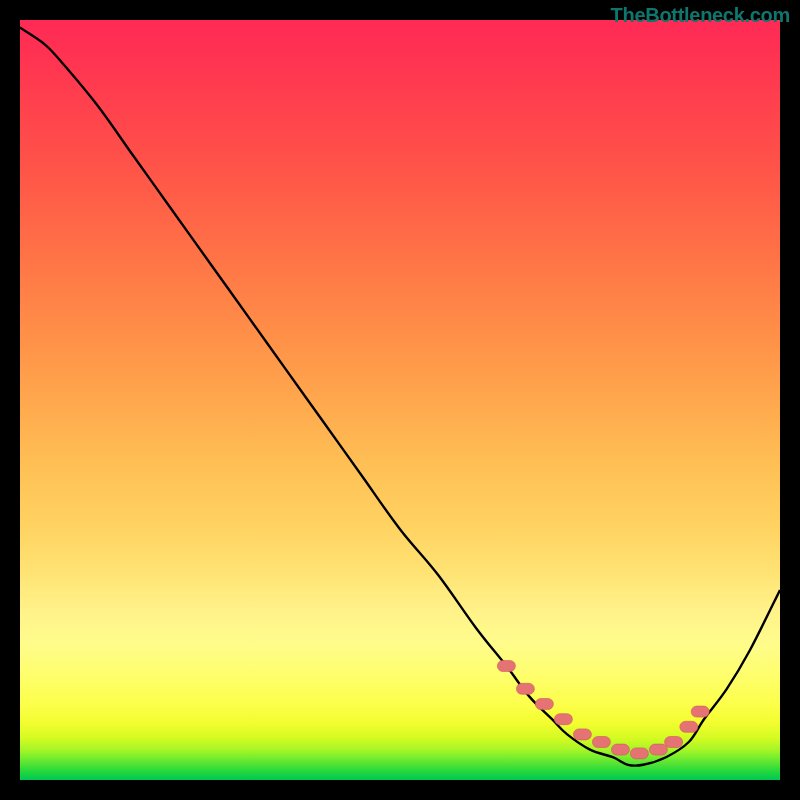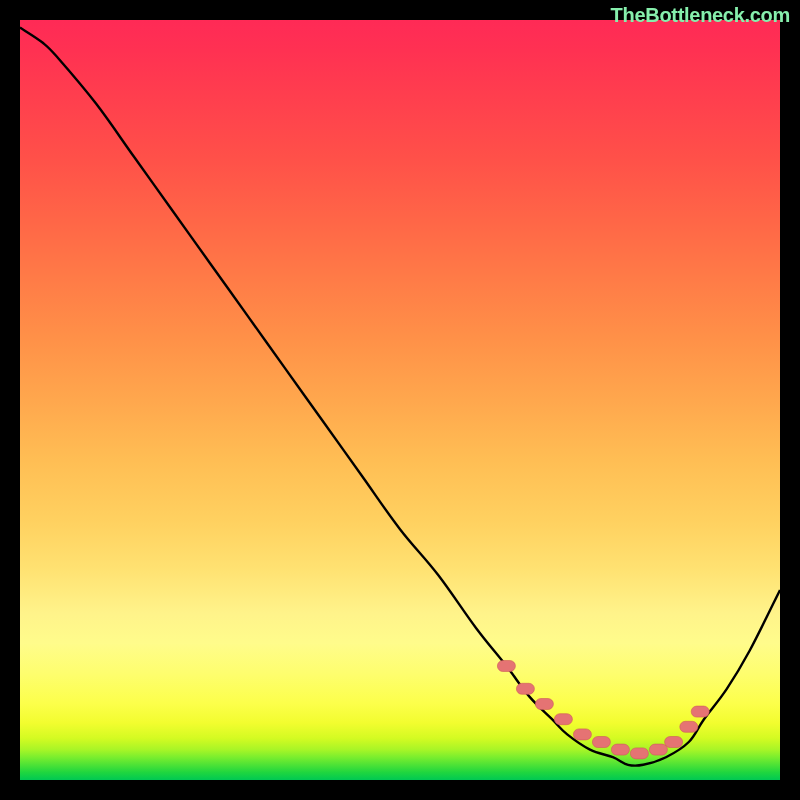--- a/index.html
+++ b/index.html
@@ -23,21 +23,21 @@
     height: 800px;
     display: block;
   }
   .attribution {
     position: absolute;
     top: 4px;
     right: 10px;
     font-family: Arial, Helvetica, sans-serif;
     font-size: 20px;
     font-weight: bold;
-    color: #86efac;
+    color: #0f766e;
     letter-spacing: -0.3px;
   }
 </style>
 </head>
 <body>
 
 <div class="canvas-wrap">
 
   <svg class="plot" viewBox="0 0 800 800">
     <defs>

